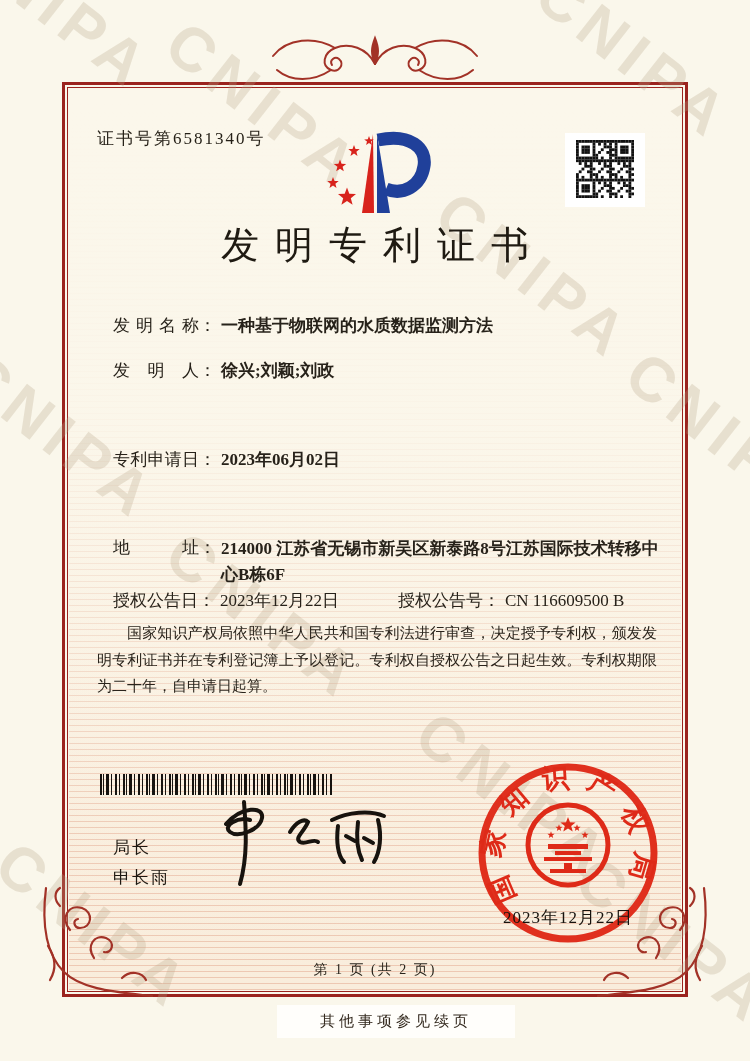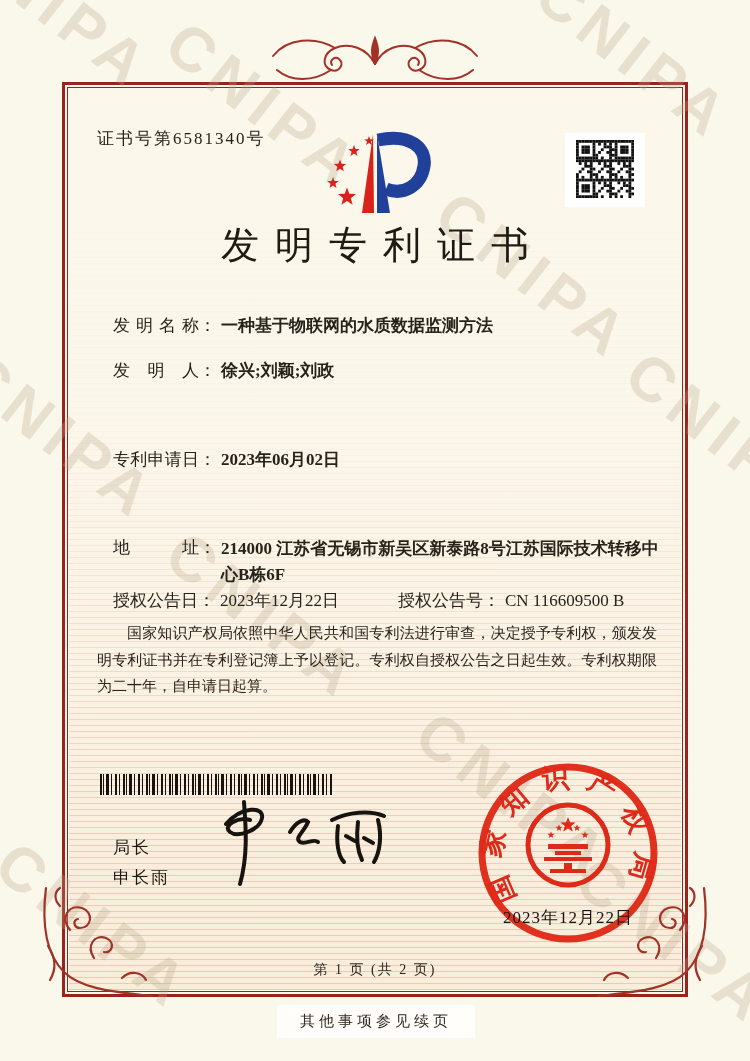--- a/index.html
+++ b/index.html
@@ -42,21 +42,21 @@
       rgba(0,0,0,0) 4px 6px,#161310 6px 9px,rgba(0,0,0,0) 9px 11px,#161310 11px 12px,
       rgba(0,0,0,0) 12px 15px,#161310 15px 17px,rgba(0,0,0,0) 17px 19px,#161310 19px 20px,
       rgba(0,0,0,0) 20px 23px);}
   .sig-label{position:absolute;left:113px;z-index:3;font-family:Liberation Mono, monospace;
              font-size:17px;letter-spacing:2px;color:#1E1912;}
   .sig-svg{left:198px;top:798px;z-index:4;}
   .seal-svg{left:472px;top:757px;z-index:5;}
   .seal-font{font-family:"Liberation Serif","DejaVu Serif",serif;}
   .page-info{left:0;top:961px;width:750px;text-align:center;z-index:3;font-size:14px;
              letter-spacing:2px;color:#2A251C;}
-  .cont-box{left:277px;top:1005px;width:198px;height:33px;background:#FFFEFB;z-index:3;
+  .cont-box{left:277px;top:1005px;width:238px;height:33px;background:#FFFEFB;z-index:3;
             display:flex;align-items:center;justify-content:center;font-size:15px;
             letter-spacing:4px;color:#33291E;}
   .orn{z-index:4;pointer-events:none;}
 </style>
 </head>
 <body>
 
 <div class="page">
 
   <div>

